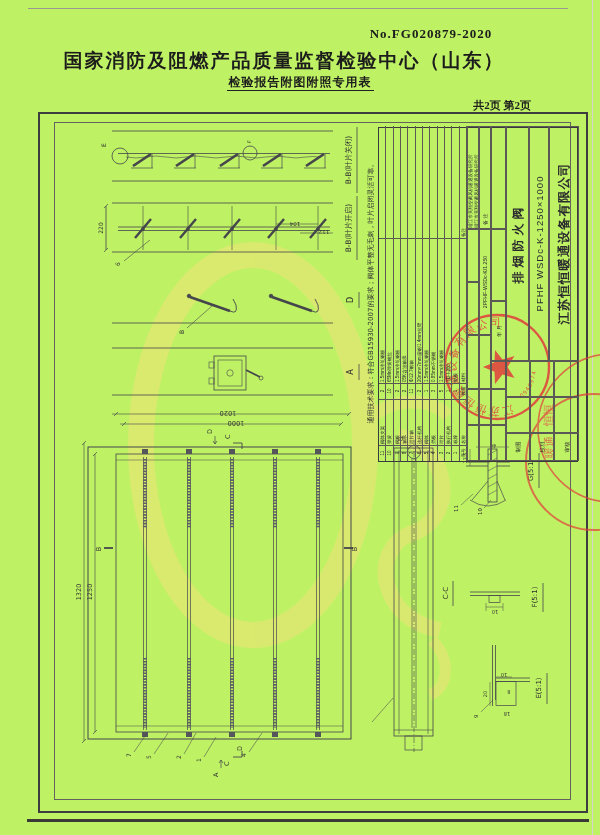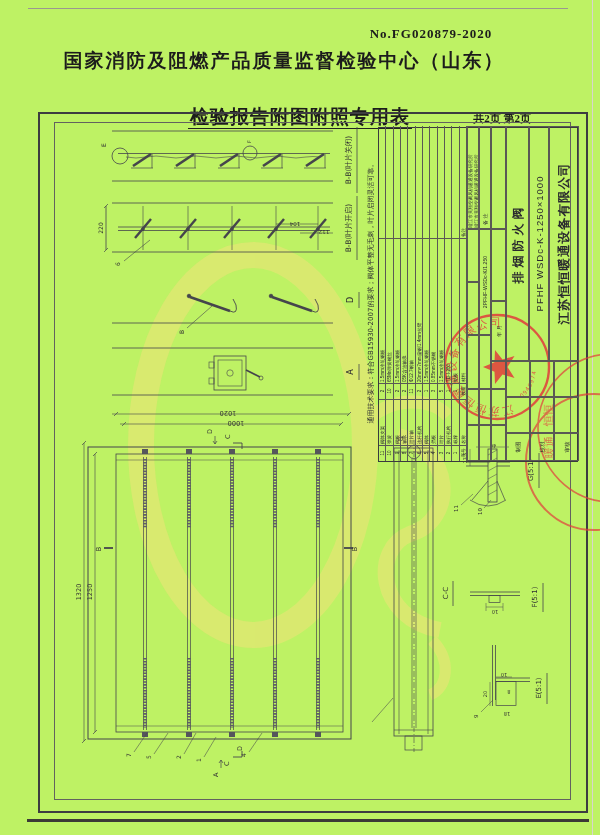--- a/index.html
+++ b/index.html
@@ -6,24 +6,24 @@
   .page{position:relative;width:600px;height:835px;background:#bef264;overflow:hidden;
         font-family:"Liberation Sans",sans-serif;color:#1c1c1c;}
   .scanline-top{position:absolute;left:28px;top:8px;width:540px;height:1px;background:#9a9890;}
   .scanline-bottom{position:absolute;left:27px;top:819px;width:562px;height:3px;background:#3c3a36;}
   .scanline-right{position:absolute;left:592px;top:0;width:1px;height:835px;background:#d8d5cd;}
   .hdr-no{position:absolute;left:300px;top:26px;width:262px;text-align:center;
           font-family:"Liberation Serif",serif;font-weight:bold;font-size:13px;letter-spacing:1px;}
   .hdr-t1{position:absolute;left:0;top:48px;width:568px;text-align:center;
           font-family:"Liberation Serif",serif;font-weight:bold;font-size:19px;letter-spacing:2px;}
   .hdr-t2{position:absolute;left:0;top:74px;width:600px;text-align:center;
-          font-family:"Liberation Serif",serif;font-weight:bold;font-size:19px;letter-spacing:1px;margin-top:30px;}
+          font-family:"Liberation Serif",serif;font-weight:bold;font-size:12px;letter-spacing:1px;}
   .hdr-t2 span{border-bottom:1.5px solid #222;padding:0 2px 1px 2px;}
   .hdr-page{position:absolute;left:432px;top:98px;width:140px;text-align:center;
-            font-family:"Liberation Serif",serif;font-weight:bold;font-size:11px;margin-top:13px;}
+            font-family:"Liberation Serif",serif;font-weight:bold;font-size:11px;}
   .frame-outer{position:absolute;left:38px;top:112px;width:546px;height:697px;border:2px solid #3d3d40;}
   .frame-inner{position:absolute;left:54px;top:122px;width:515px;height:676px;border:1px solid #63625f;}
   svg.overlay{position:absolute;left:0;top:0;}
   
   .titleblock{position:absolute;left:378px;top:127px;width:335px;height:200px;
               transform-origin:0 0;transform:translate(0,335px) rotate(-90deg);
               border:1.2px solid #3a3a3e;box-sizing:border-box;background:rgba(255,255,255,0.0);}
   .tb-cell{position:absolute;box-sizing:border-box;border:0.5px solid #5a5955;overflow:hidden;
            white-space:nowrap;color:#2a2a2e;}
   .bom-row{display:flex;height:7.33px;}

